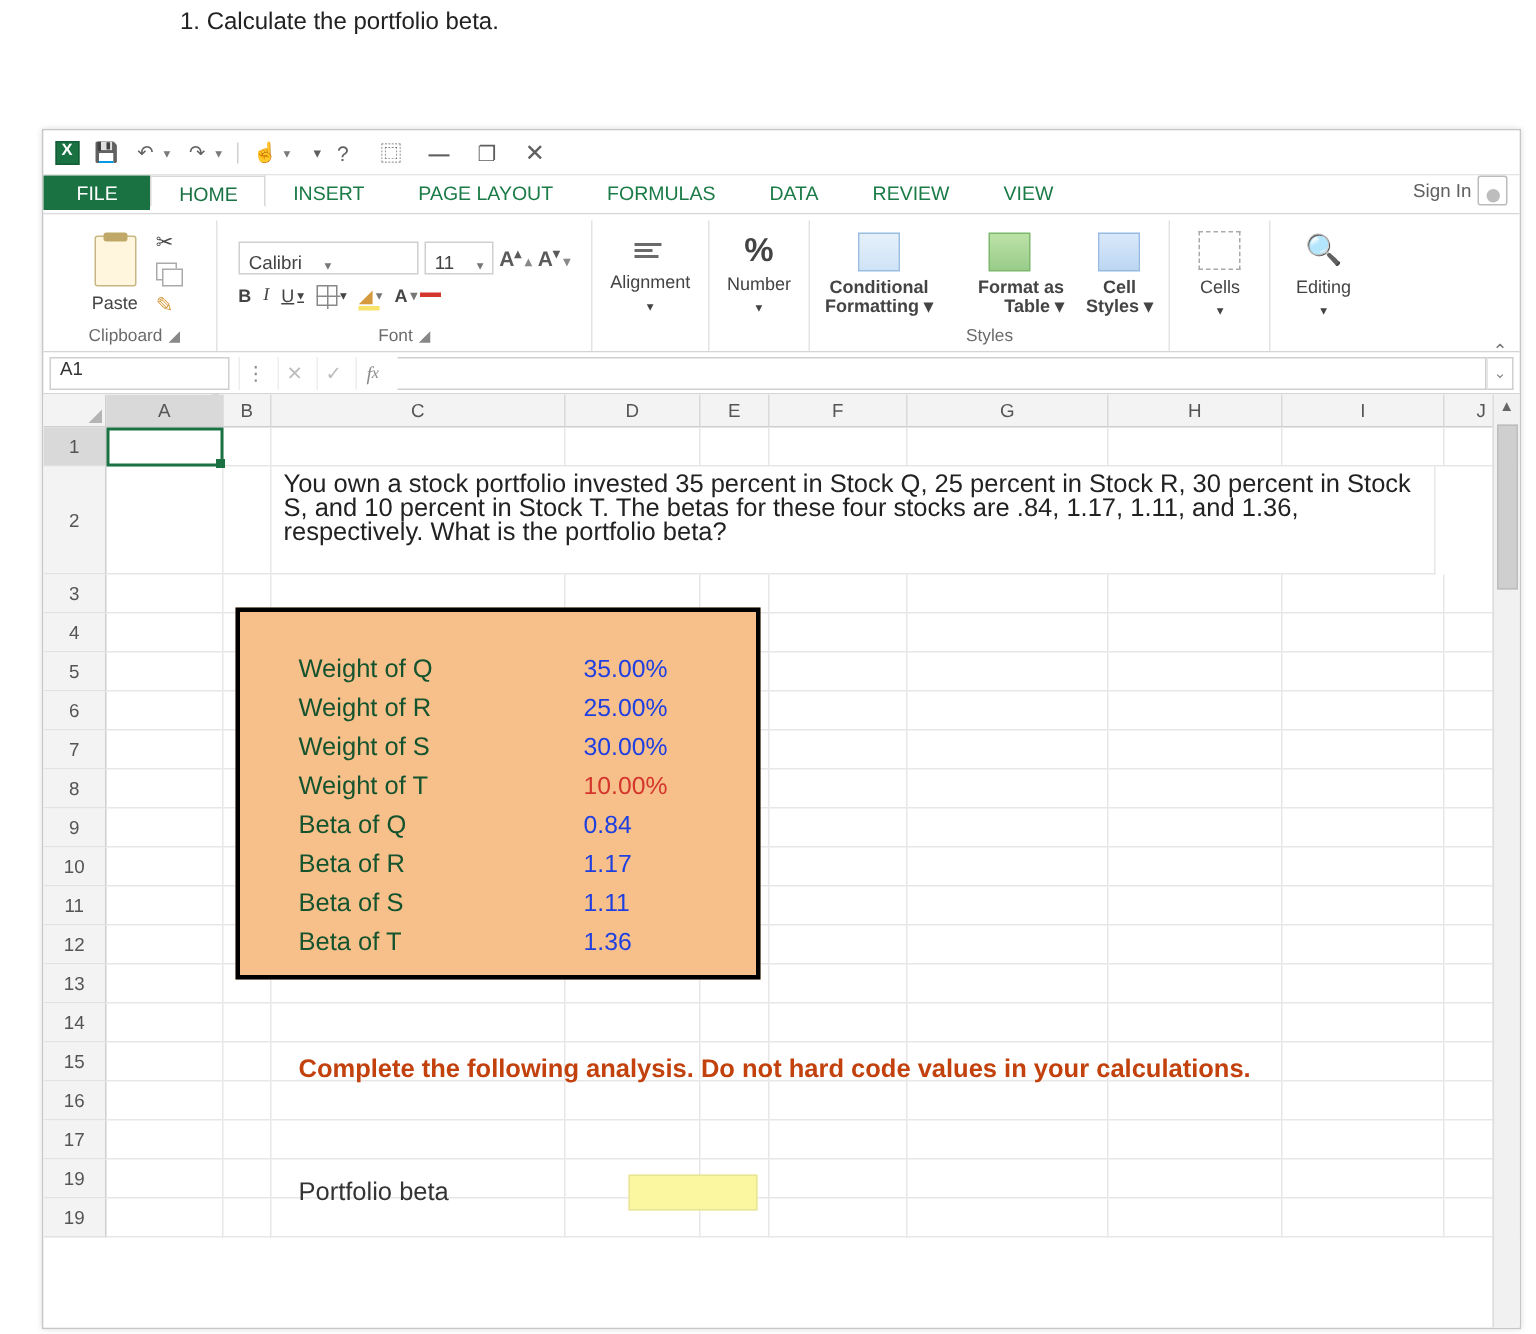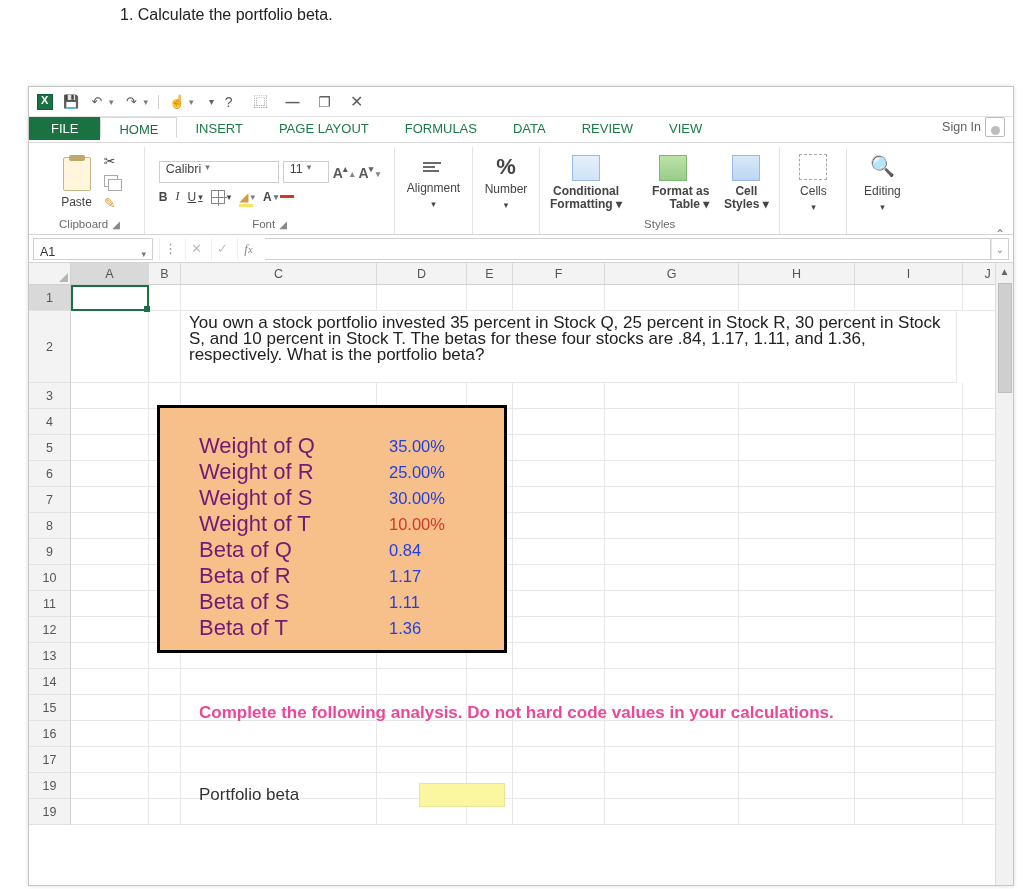--- a/index.html
+++ b/index.html
@@ -144,21 +144,21 @@
     content:""; position:absolute; left:5px; top:-3px; width:16px; height:6px; background:#c0a968; border-radius:2px;
   }
   .clip-right { display:flex; flex-direction:column; gap:4px; padding-left:6px;}
   .clip-right .ico { font-size:14px; height:17px;}
   .scissors{ color:#484848;}
   .copy-ic { width:14px; height:12px; border:1px solid #aaa; position:relative; display:inline-block;}
   .copy-ic::after{content:""; position:absolute; left:3px; top:3px; width:12px; height:10px; border:1px solid #aaa; background:#fff;}
   .brush-ic { color:#d69a3e; font-size:15px;}
 
   .font-combo {
-    border:1px solid #cfcfcf; height:22px; background:#fff; display:inline-flex; align-items:flex-start; padding:0 6px; gap:4px; font-size:12.5px;
+    border:1px solid #cfcfcf; height:22px; background:#fff; display:inline-flex; align-items:flex-end; padding:0 6px; gap:15px; font-size:12.5px;
   }
   .font-combo .chev { font-size:9px; color:#777;}
   .font-row { display:flex; flex-direction:column; gap:6px;}
   .font-top { display:flex; gap:4px; align-items:center;}
   .font-bot { display:flex; gap:8px; align-items:center;}
   .font-bot .btn { display:inline-flex; align-items:center; gap:2px; }
   .Aa-big { font-size:14px; font-weight:bold; color:#5a5a5a;}
   .Aa-big sup{font-size:9px;}
   .Aa-inc::after{ content:" \25B4"; font-size:9px; color:#888;}
   .Aa-dec::after{ content:" \25BE"; font-size:9px; color:#888;}
@@ -185,21 +185,21 @@
   .cells-ic{ background:#fff; border:1px dashed #aaa;}
   .find-ic{ font-size:20px; text-align:center; color:#555;}
 
   
   .formula-row {
     height:28px; background:#fff; border-bottom:1px solid #d4d4d4;
     display:flex; align-items:center; padding:2px 4px; gap:0;
   }
   .name-box {
     width:120px; height:22px; border:1px solid #cfcfcf; background:#fff;
-    display:flex; align-items:flex-end; padding:0 6px; font-size:12.5px; gap:6px;
+    display:flex; align-items:flex-start; padding:0 6px; font-size:12.5px; gap:6px;flex-direction:column;
   }
   .name-box .chev{margin-left:auto; font-size:9px; color:#777;}
   .fx-buttons { display:flex; align-items:center; gap:4px; padding:0 6px;}
   .fx-buttons .bx { width:22px; height:22px; display:inline-flex; align-items:center; justify-content:center; font-size:13px; color:#8a8a8a; border-left:1px solid #eee;}
   .fx-buttons .cancel{color:#bdbdbd;}
   .fx-buttons .enter{color:#bdbdbd;}
   .fx-label{ font-style:italic; font-family:'Times New Roman',serif; color:#555;}
   .formula-bar {
     flex:1; height:22px; border:1px solid #cfcfcf; border-left:none; background:#fff;
     position:relative;
@@ -262,27 +262,27 @@
     position:absolute;
     left:128px;  
     top:120px;   
     width:350px;
     height:248px;
     background:#f7c08b;
     border:3px solid #000;
   }
   .orange-grid { position:absolute; left:170px; top:148px; width:310px; }
   .orow { display:flex; height:26px; align-items:center; }
-  .orow .olab { width:190px; font-size:22px; color:#701a75; }
+  .orow .olab { width:190px; font-size:17px; color:#14532d; }
   .orow .oval { width:90px; font-size:16.5px; padding-right:6px;}
   .oval.blue{ color:#1f3fe0;}
   .oval.red{ color:#d4352c;}
 
   .instr {
-    position:absolute; left:170px; top:418px; font-size:17px; font-weight:bold; color:#ec4899;
+    position:absolute; left:170px; top:418px; font-size:17px; font-weight:bold; color:#c2410c;
     white-space:nowrap;
   }
 
   .pb-row { position:absolute; left:170px; top:498px; display:flex; align-items:center;}
   .pb-row .plab{ width:220px; font-size:17px;}
   .pb-row .pinput{
     width:86px; height:24px; background:#fbf7a1; border:1px solid #e8e49a;
   }
 
   .vscroll {

